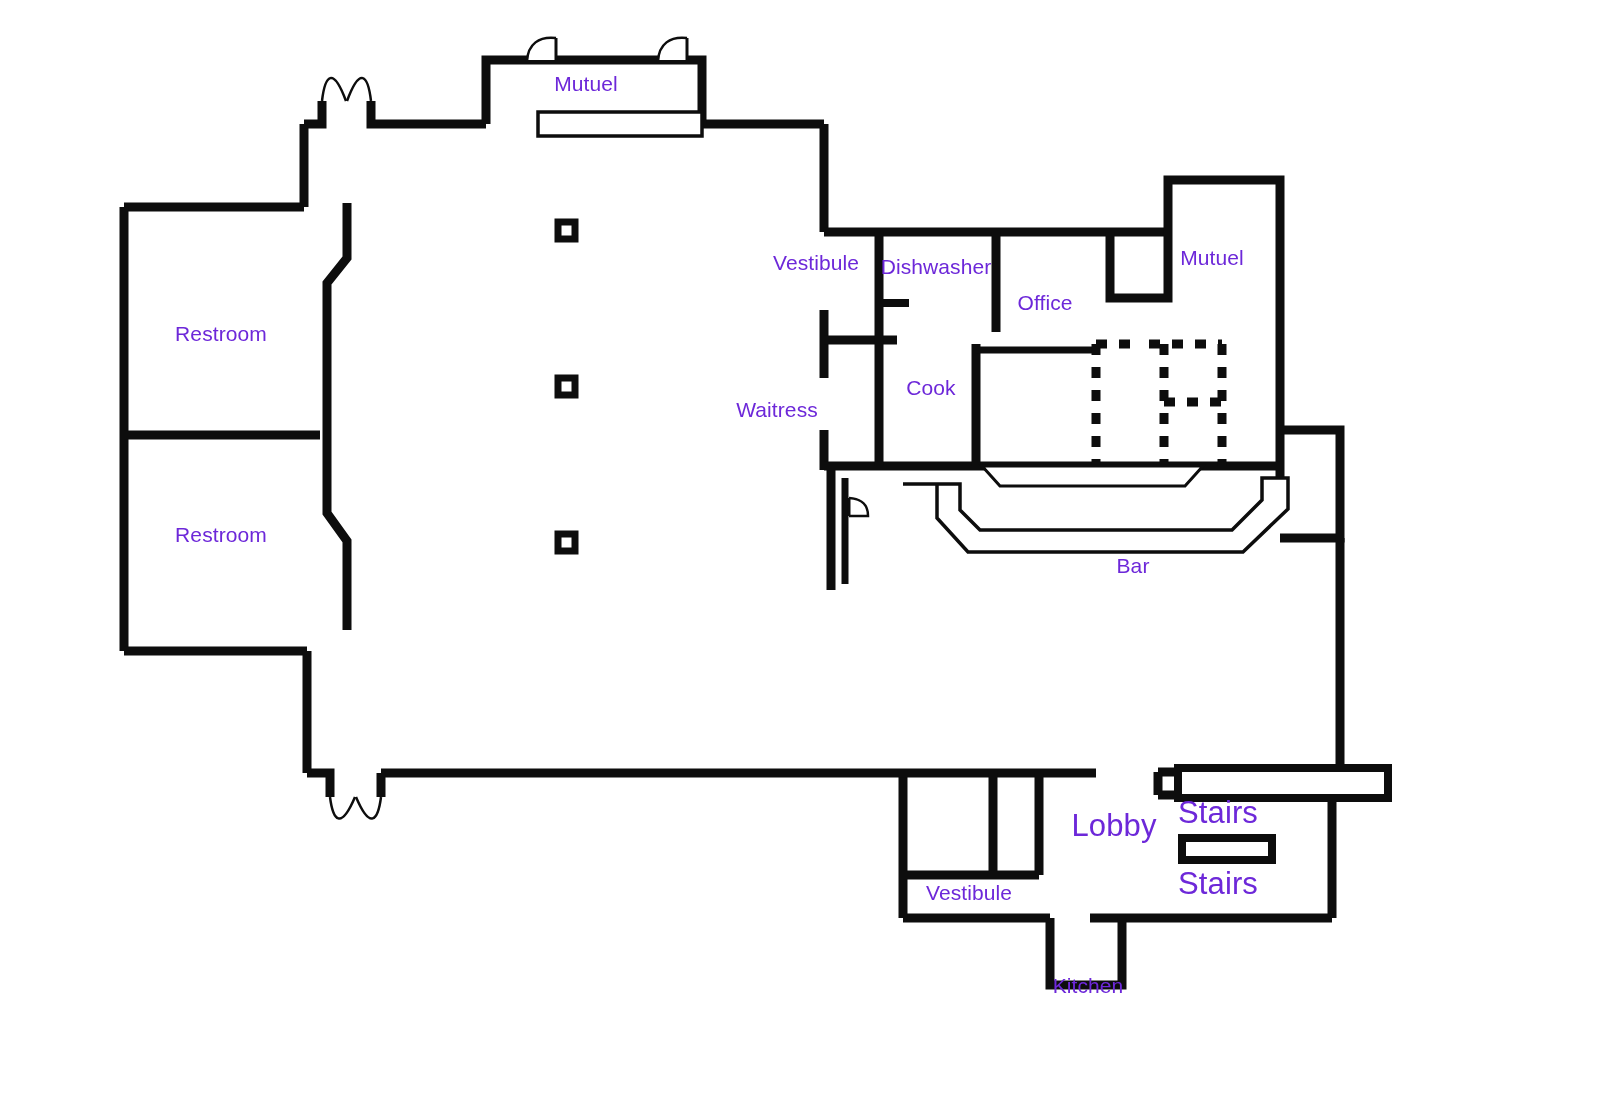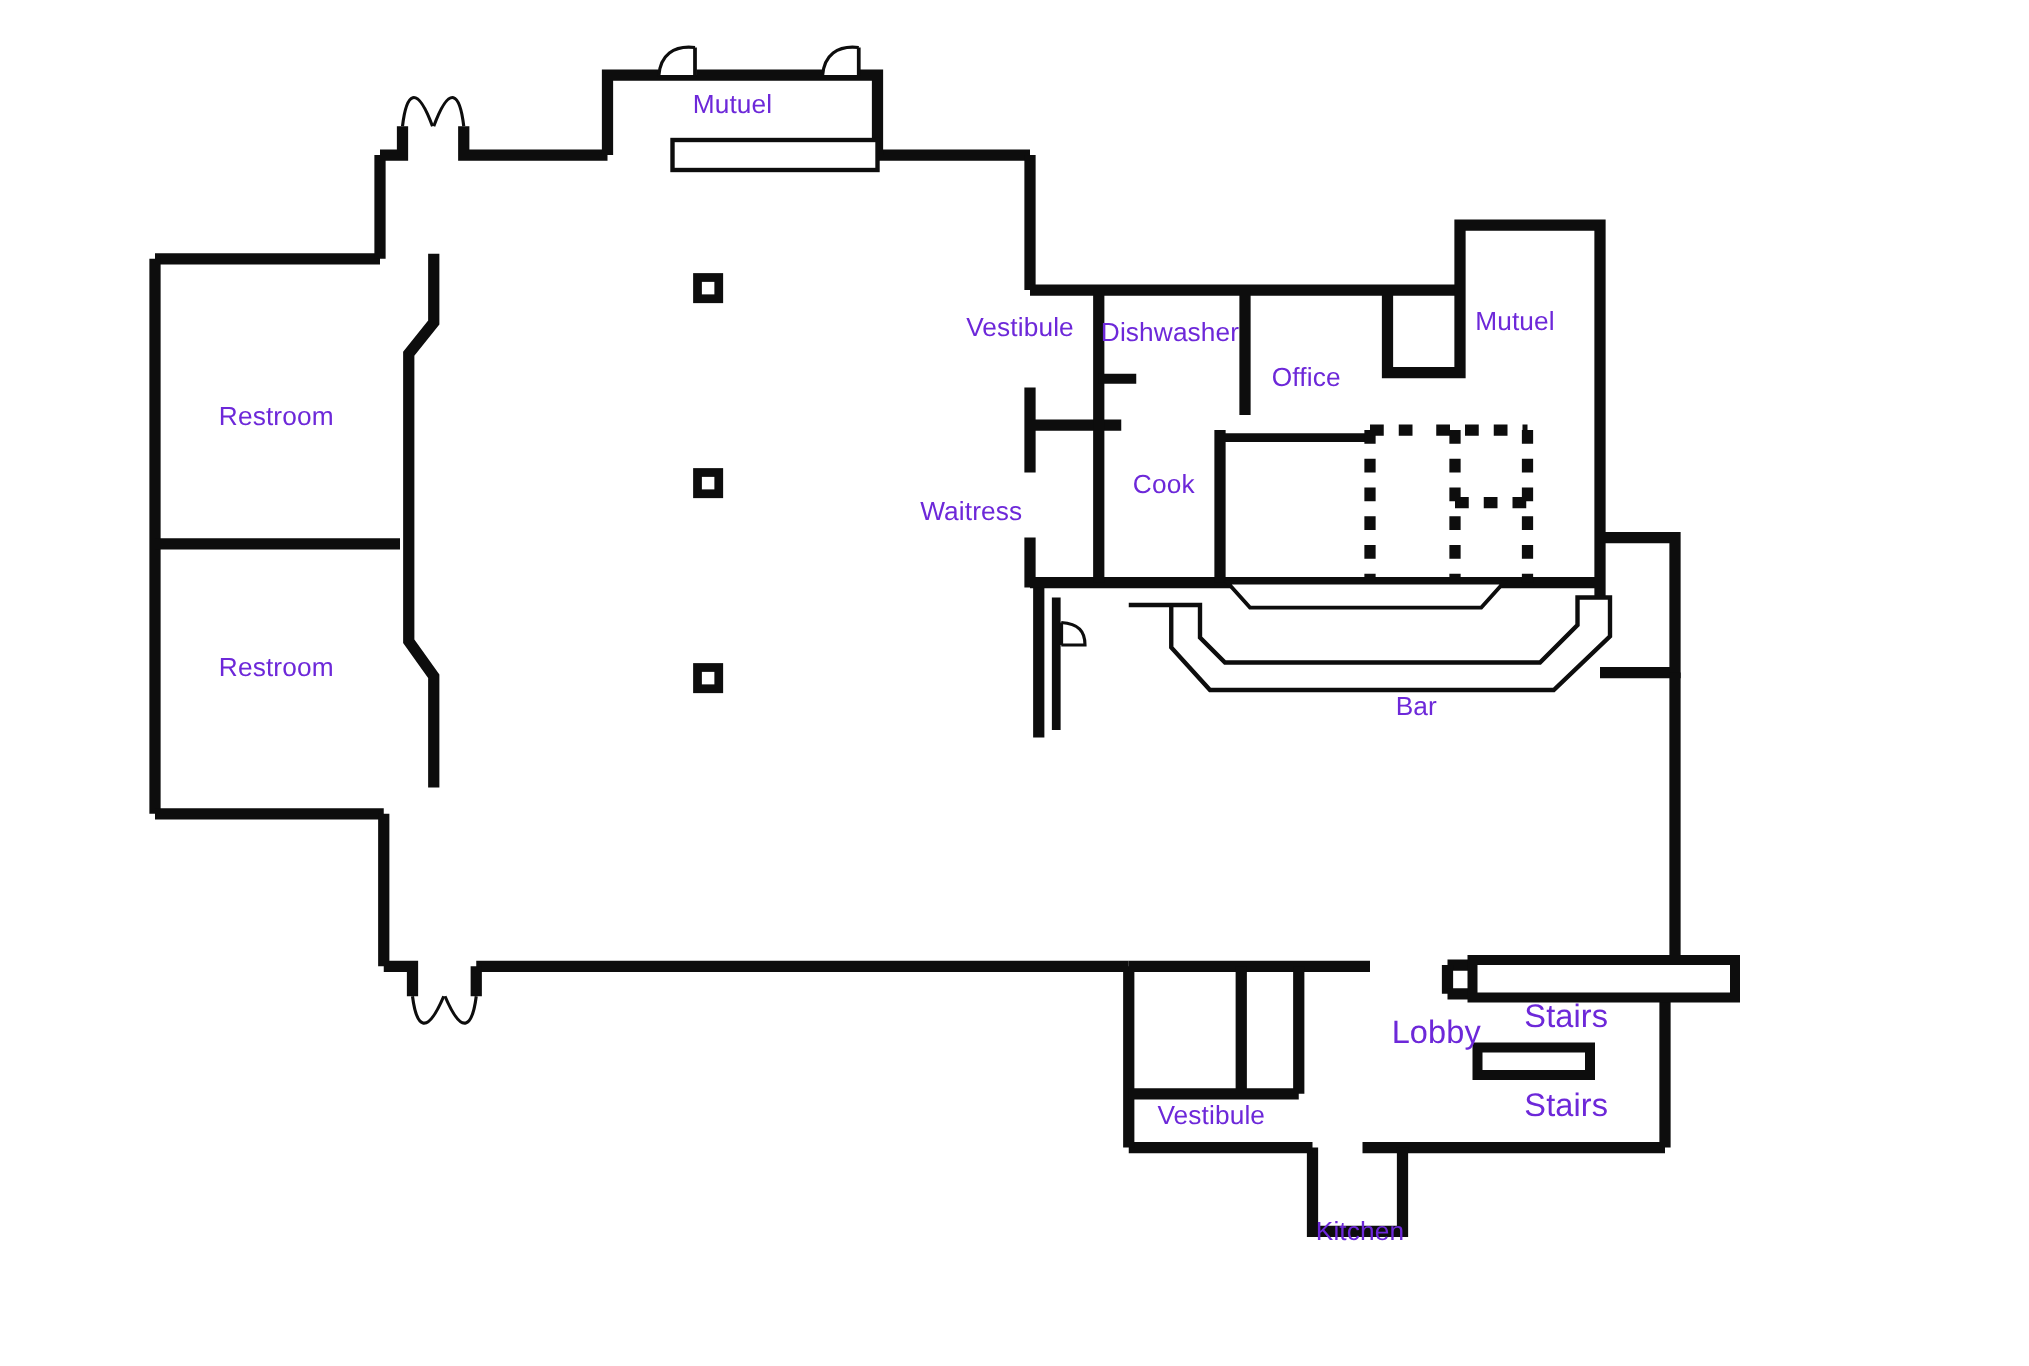--- a/index.html
+++ b/index.html
@@ -86,21 +86,21 @@
   }
   .room-label {
     position: absolute;
     color: #6d28d9;
     font-family: "Liberation Sans", sans-serif;
     white-space: nowrap;
     transform: translate(-50%, -50%);
     letter-spacing: 0.1px;
   }
   .lbl-md { font-size: 21px; }
-  .lbl-lg { font-size: 26px; margin-left: 35px; }
+  .lbl-lg { font-size: 31px; }
 </style>
 </head>
 <body>
 
 <div id="plan-container">
 
   <svg id="plan-svg" viewBox="0 0 1623 1093">
 
     <g>
 

